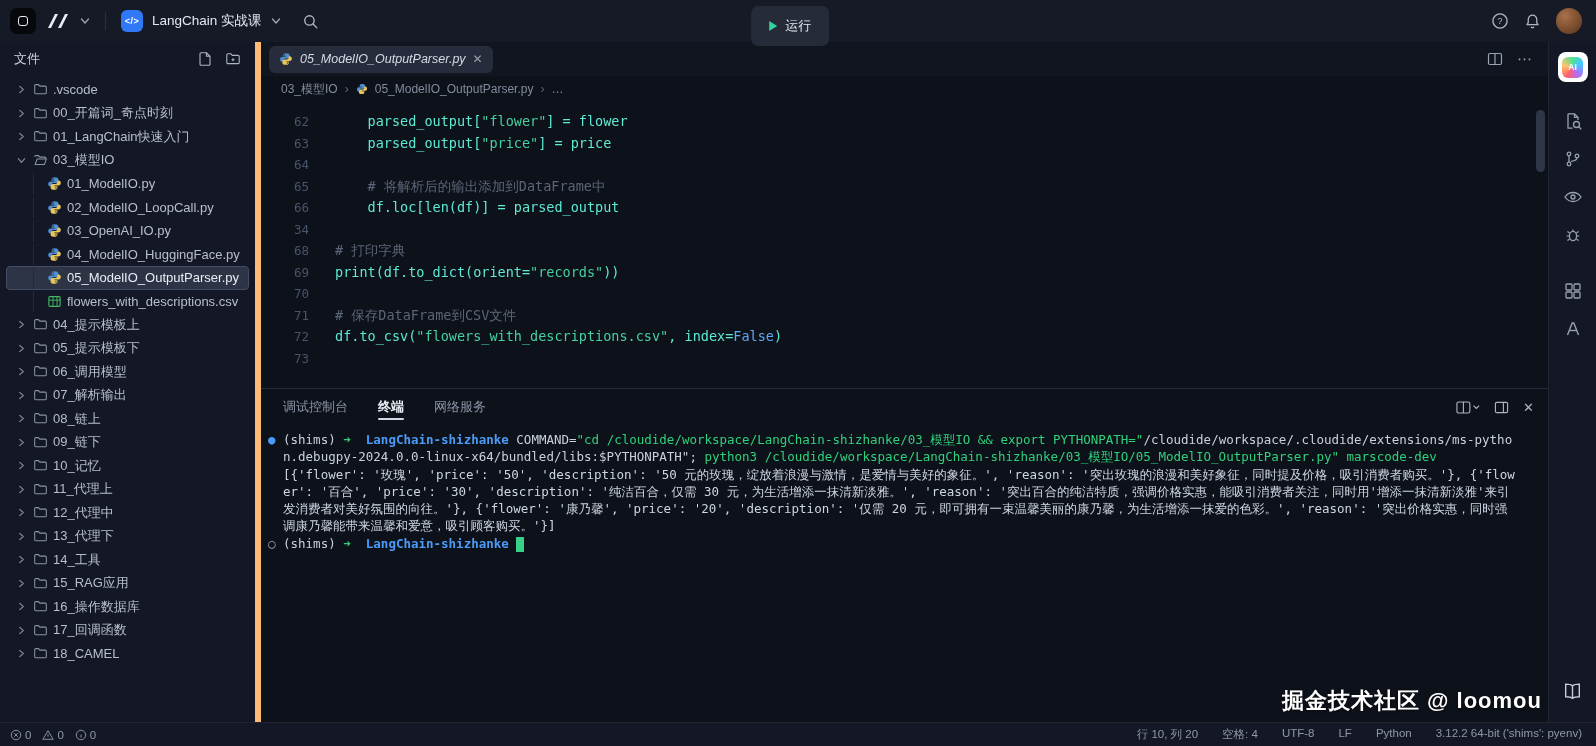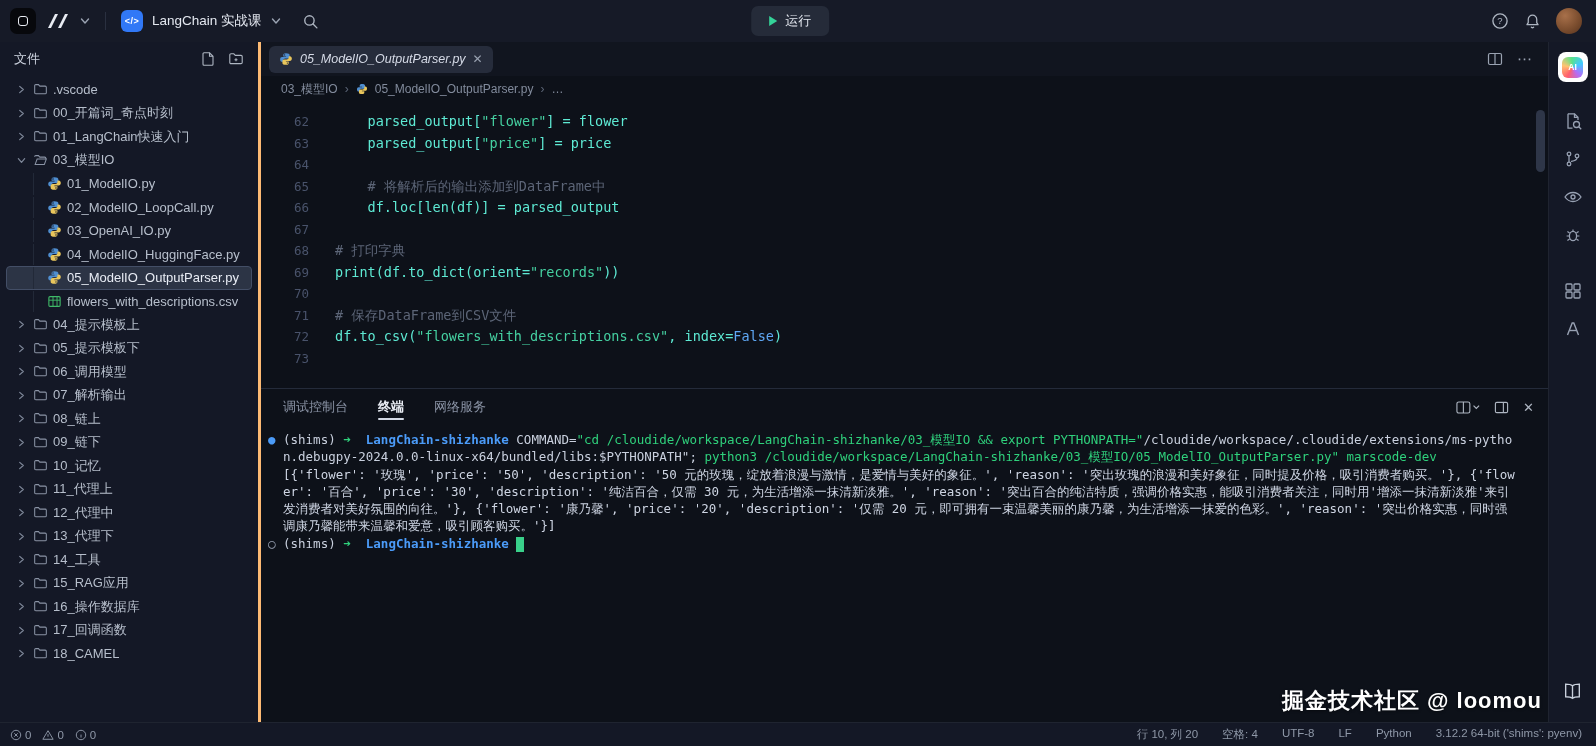--- a/index.html
+++ b/index.html
@@ -10,28 +10,28 @@
   .topbar { position:absolute; top:0; left:0; right:0; height:42px; background:#161a27; display:flex; align-items:center; justify-content:space-between; padding:0 14px 0 10px; z-index:5; }
   .tb-left { display:flex; align-items:center; gap:9px; }
   .app-tile { width:26px; height:26px; background:#07080c; border-radius:7px; display:flex; align-items:center; justify-content:center; cursor:pointer; }
   .app-tile .glyph { width:10px; height:10px; border-radius:3px; border:1.5px solid #e8ebf2; }
   .logo { display:flex; align-items:center; }
   .chev-sm { display:flex; align-items:center; cursor:pointer; }
   .tb-divider { width:1px; height:18px; background:#2a3040; margin:0 6px; }
   .code-badge { width:22px; height:22px; border-radius:6px; background:#3178f6; color:#fff; font-size:9px; font-weight:bold; display:flex; align-items:center; justify-content:center; letter-spacing:0.5px; }
   .proj-name { font-size:13.5px; color:#e3e7ef; font-weight:500; cursor:pointer; }
   .tb-icon { display:flex; align-items:center; margin-left:12px; cursor:pointer; }
-  .run-btn { position:absolute; left:50%; transform:translateX(-60%); top:6px; height:30px; background:#252b39; border:none; border-radius:7px; display:flex; align-items:center; gap:8px; padding:0 18px; cursor:pointer; }
+  .run-btn { position:absolute; left:50%; transform:translateX(-60%); top:6px; height:40px; background:#252b39; border:none; border-radius:7px; display:flex; align-items:center; gap:8px; padding:0 18px; cursor:pointer; }
   .run-btn .play { width:0; height:0; border-left:8px solid #34d399; border-top:5px solid transparent; border-bottom:5px solid transparent; }
   .run-btn .lbl { color:#e2e6ee; font-size:13px; }
   .tb-right { display:flex; align-items:center; gap:15px; }
   .avatar { width:26px; height:26px; border-radius:50%; background:radial-gradient(circle at 35% 30%, #a8704a 0%, #7c4e2f 55%, #56331d 100%); cursor:pointer; }
 
   
-  .explorer { position:absolute; top:42px; bottom:24px; left:0; width:261px; background:#141826; border-right:3px solid #fdba74; overflow:hidden; }
+  .explorer { position:absolute; top:42px; bottom:24px; left:0; width:261px; background:#141826; border-right:6px solid #fdba74; overflow:hidden; }
   .explorer-head { height:34px; display:flex; align-items:center; padding:0 14px; }
   .explorer-title { flex:1; font-size:13px; color:#ccd2de; }
   .head-ic { display:flex; align-items:center; margin-left:12px; cursor:pointer; }
   .tree { margin-top:2px; }
   .tree-row { display:flex; align-items:center; height:23.5px; margin:0 6px; padding-left:10px; border-radius:4px; border:1px solid transparent; cursor:pointer; white-space:nowrap; }
   .tree-row.lvl1 { padding-left:40px; position:relative; }
   .tree-row.lvl1::before { content:''; position:absolute; left:26px; top:0; bottom:0; width:1px; background:#222938; }
   .tree-row .chev { width:16px; display:flex; align-items:center; }
   .tree-row .ficon { width:20px; display:flex; align-items:center; }
   .tlabel { font-size:13px; color:#b7bfcc; overflow:hidden; text-overflow:ellipsis; }
@@ -535,21 +535,21 @@
           </div>
           <div class="code-line">
             <span class="gutter">65</span>
             <span class="ctext"><span class="tk-c">    # 将解析后的输出添加到DataFrame中</span>​</span>
           </div>
           <div class="code-line">
             <span class="gutter">66</span>
             <span class="ctext"><span class="tk-p">    df.loc[len(df)] = parsed_output</span>​</span>
           </div>
           <div class="code-line">
-            <span class="gutter">67</span>
+            <span class="gutter">34</span>
             <span class="ctext">​</span>
           </div>
           <div class="code-line">
             <span class="gutter">68</span>
             <span class="ctext"><span class="tk-c"># 打印字典</span>​</span>
           </div>
           <div class="code-line">
             <span class="gutter">69</span>
             <span class="ctext"><span class="tk-p">print(df.to_dict(orient=</span><span class="tk-s">"records"</span><span class="tk-p">))</span>​</span>
           </div>

